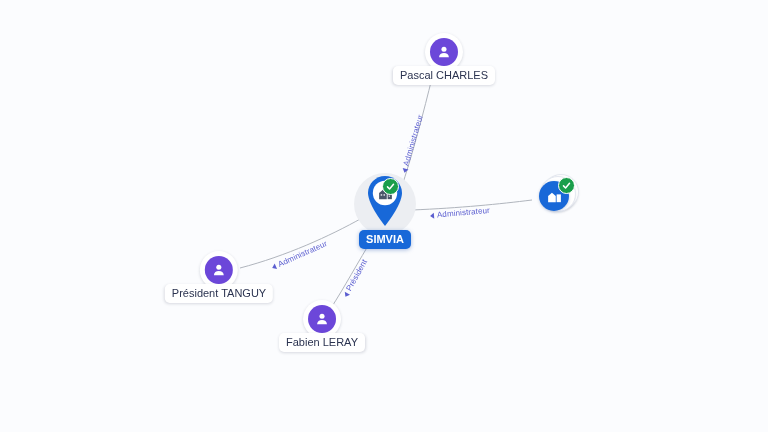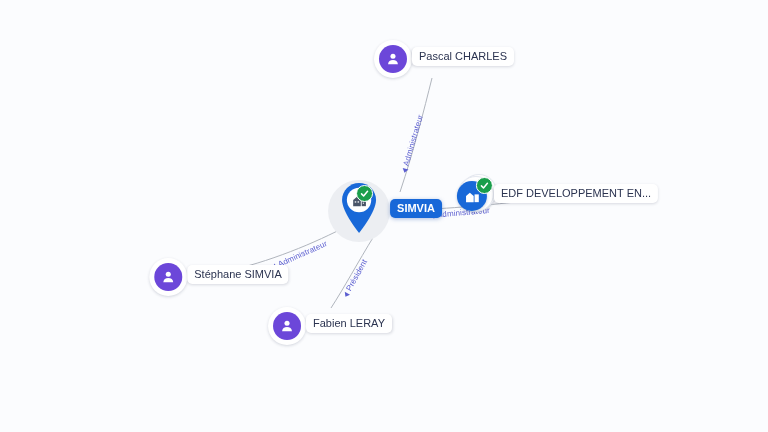--- a/index.html
+++ b/index.html
@@ -21,21 +21,21 @@
     top: 0;
     width: 768px;
     height: 432px;
   }
 
   
   .node {
     position: absolute;
     transform: translate(-50%, -50%);
     display: flex;
-    flex-direction: row;
+    flex-direction: column;
     align-items: center;
   }
 
   
   .person-node .avatar-ring {
     width: 38px;
     height: 38px;
     border-radius: 50%;
     background: #ffffff;
     box-shadow: 0 1px 3px rgba(30,40,70,.18);
@@ -252,34 +252,33 @@
               <rect x="16.6" y="11.4" width="1.7" height="1.7" fill="#ffffff" opacity=".85"></rect>
               <rect x="16.6" y="15" width="1.7" height="1.7" fill="#ffffff" opacity=".85"></rect>
             </svg>
           </div>
           <span class="badge">
             <svg width="9" height="9" viewBox="0 0 24 24" fill="none" stroke="#ffffff" stroke-width="4" stroke-linecap="round" stroke-linejoin="round">
               <polyline points="4,13 9.5,18.5 20,6"></polyline>
             </svg>
           </span>
         </div>
-        <div class="node-label">EDF DEVELOPPEMENT EN...</div>
       </div>
       <div class="node person-node" style="left: 219px; top: 277px;">
         <div class="avatar-ring" style="position:relative">
           <div class="avatar-disc">
             <svg width="16" height="16" viewBox="0 0 24 24" fill="#ffffff">
               <circle cx="12" cy="8" r="3.8"></circle>
               <path d="M4.6 20c0-4.1 3.3-6.4 7.4-6.4s7.4 2.3 7.4 6.4z"></path>
             </svg>
           </div>
         </div>
-        <div class="node-label">Stéphane SIMVIA</div>
-      </div>
-      <div class="node person-node" style="left: 330px; top: 326px;">
+        <div class="node-label">Président TANGUY</div>
+      </div>
+      <div class="node person-node" style="left: 322px; top: 326px;">
         <div class="avatar-ring" style="position:relative">
           <div class="avatar-disc">
             <svg width="16" height="16" viewBox="0 0 24 24" fill="#ffffff">
               <circle cx="12" cy="8" r="3.8"></circle>
               <path d="M4.6 20c0-4.1 3.3-6.4 7.4-6.4s7.4 2.3 7.4 6.4z"></path>
             </svg>
           </div>
         </div>
         <div class="node-label">Fabien LERAY</div>
       </div>

